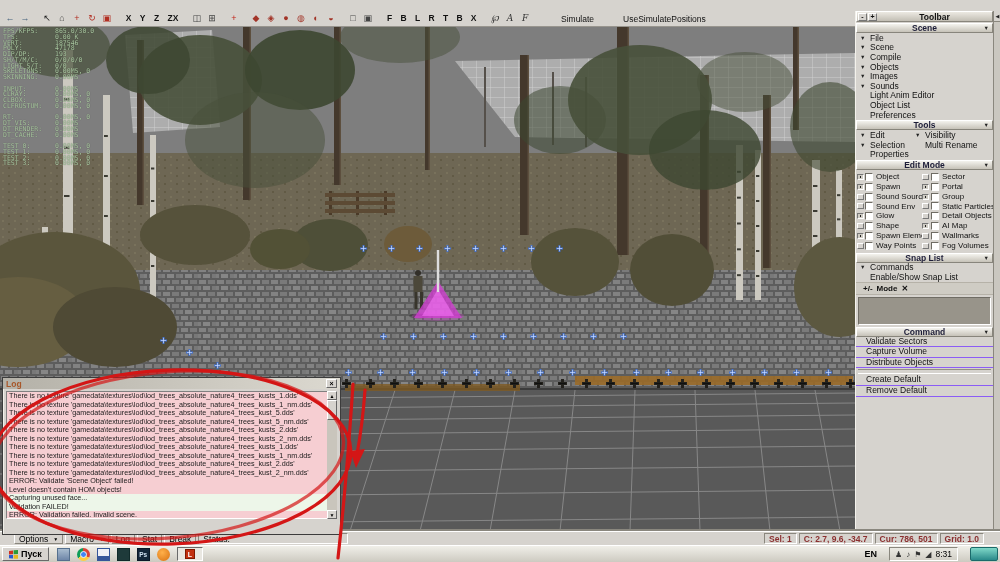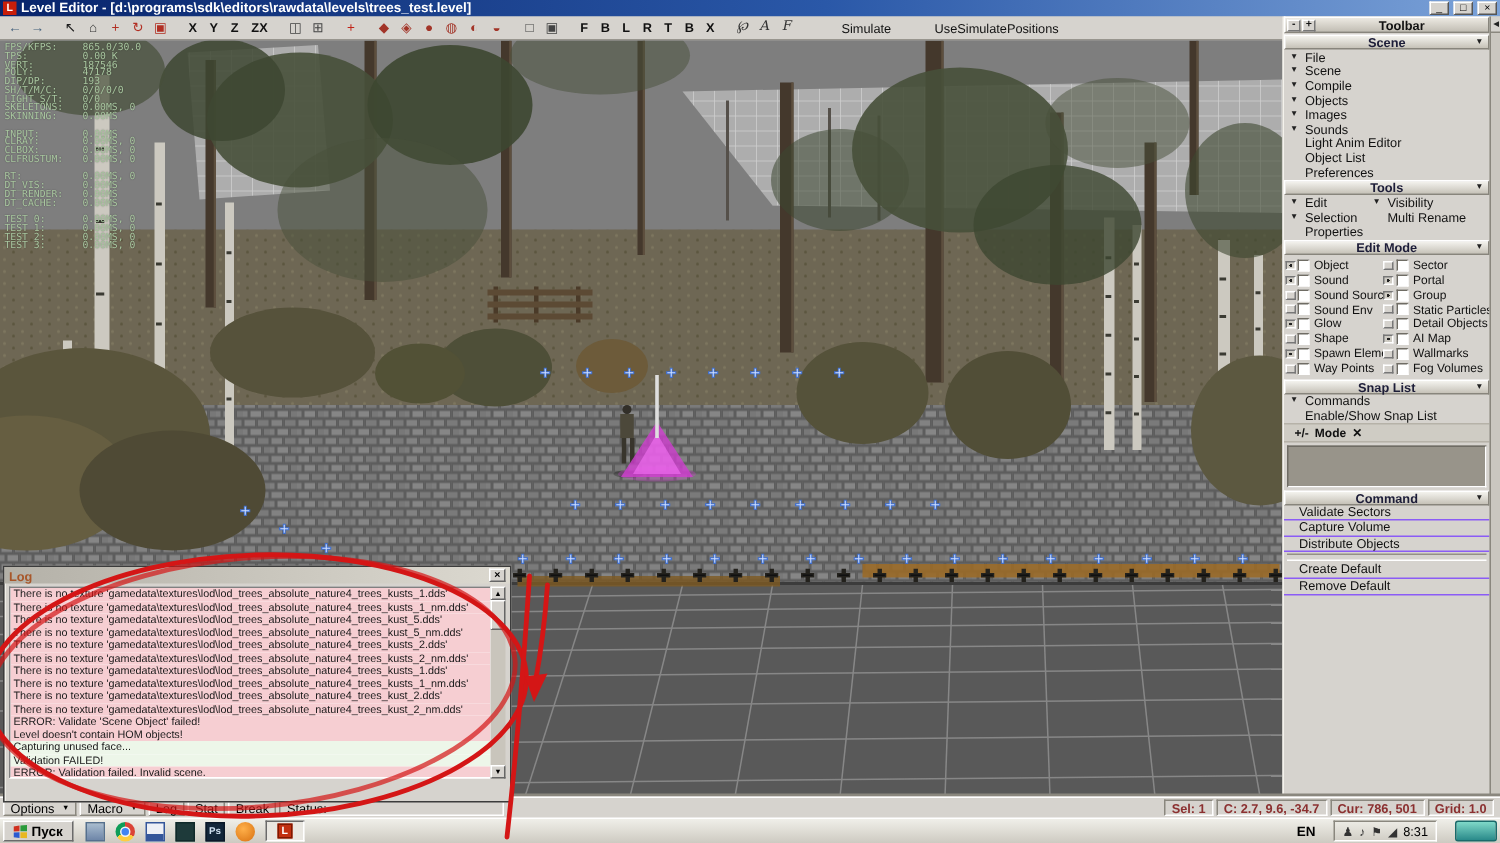--- a/index.html
+++ b/index.html
@@ -73,21 +73,21 @@
     font-size:5px;line-height:8px;text-align:center;box-sizing:border-box;}
   .sb-btn.dn{position:absolute;bottom:0;}
   .sb-thumb{position:absolute;top:9px;width:10px;height:20px;background:#d6d3ce;border:1px solid;border-color:#fff #666 #666 #fff;box-sizing:border-box;}
   .logbtns{position:absolute;left:5px;bottom:4px;display:flex;gap:9px;}
   .logbtn{height:13px;font-size:8.5px;line-height:11px;padding:0 9px;background:#d6d3ce;
     border:1px solid;border-color:#fff #6a6a6a #6a6a6a #fff;box-sizing:border-box;}
   .logbtn.sp2{margin-left:16px;}
   
   .statusbar{position:absolute;left:0;top:531px;width:1000px;height:14px;background:#d6d3ce;
     border-top:1px solid #fff;box-shadow:0 -2px 0 #8a877e;display:flex;align-items:center;
-    font-size:8.5px;padding:0 2px;box-sizing:border-box;z-index:20;}
+    font-size:8.5px;padding:0 14px;box-sizing:border-box;z-index:20;}
   .seg{height:11px;border:1px solid;border-color:#fff #8a877e #8a877e #fff;display:flex;align-items:center;
     padding:0 4px;margin-right:2px;background:#d6d3ce;box-sizing:border-box;white-space:nowrap;}
   .seg.sunk{border-color:#8a877e #fff #fff #8a877e;}
   .seg .arr{font-size:5px;margin-left:5px;}
   .seg.field{width:150px;}
   .sright{margin-left:auto;display:flex;}
   .seg.red{color:#8b3030;font-weight:bold;}
   
   .taskbar{position:absolute;left:0;top:545px;width:1000px;height:17px;background:linear-gradient(#f0efe9,#cdcac1);
     border-top:1px solid #fff;display:flex;align-items:center;padding:0 2px;gap:4px;box-sizing:border-box;z-index:20;}
@@ -113,27 +113,20 @@
   .clock{font-size:8.5px;}
   .edgebtn{width:26px;height:12px;background:linear-gradient(#7fd8c8,#2a8a8a);border:1px solid #1a6a6a;border-radius:2px;}
   
   .annot{position:absolute;left:0;top:0;width:1000px;height:562px;z-index:60;pointer-events:none;}
 </style>
 </head>
 <body>
 
 <div id="screen">
 
-  <div class="titlebar">
-    <span class="appico">L</span>
-    <span class="wtitle">Level Editor - [d:\programs\sdk\editors\rawdata\levels\trees_test.level]</span>
-    <span class="wbtn">_</span>
-    <span class="wbtn">□</span>
-    <span class="wbtn">×</span>
-  </div>
 
   <div class="toolbar">
       <span class="tbi" style="color: rgb(70, 98, 126);">←</span>
       <span class="tbi" style="color: rgb(70, 98, 126);">→</span>
       <span class="tgap"></span>
       <span class="tbi" style="color: rgb(26, 26, 26);">↖</span>
       <span class="tbi" style="color: rgb(51, 51, 51);">⌂</span>
       <span class="tbi" style="color: rgb(178, 46, 34);">+</span>
       <span class="tbi" style="color: rgb(178, 46, 34);">↻</span>
       <span class="tbi" style="color: rgb(178, 46, 34);">▣</span>
@@ -527,21 +520,21 @@
     </div>
     <div class="em-grid">
         <span class="em-eye on"></span>
         <span class="em-cb"></span>
         <span class="em-lab">Object</span>
         <span class="em-eye"></span>
         <span class="em-cb"></span>
         <span class="em-lab">Sector</span>
         <span class="em-eye on"></span>
         <span class="em-cb"></span>
-        <span class="em-lab">Sound</span>
+        <span class="em-lab">Spawn</span>
         <span class="em-eye on"></span>
         <span class="em-cb"></span>
         <span class="em-lab">Portal</span>
         <span class="em-eye"></span>
         <span class="em-cb"></span>
         <span class="em-lab">Sound Source</span>
         <span class="em-eye on"></span>
         <span class="em-cb"></span>
         <span class="em-lab">Group</span>
         <span class="em-eye"></span>

